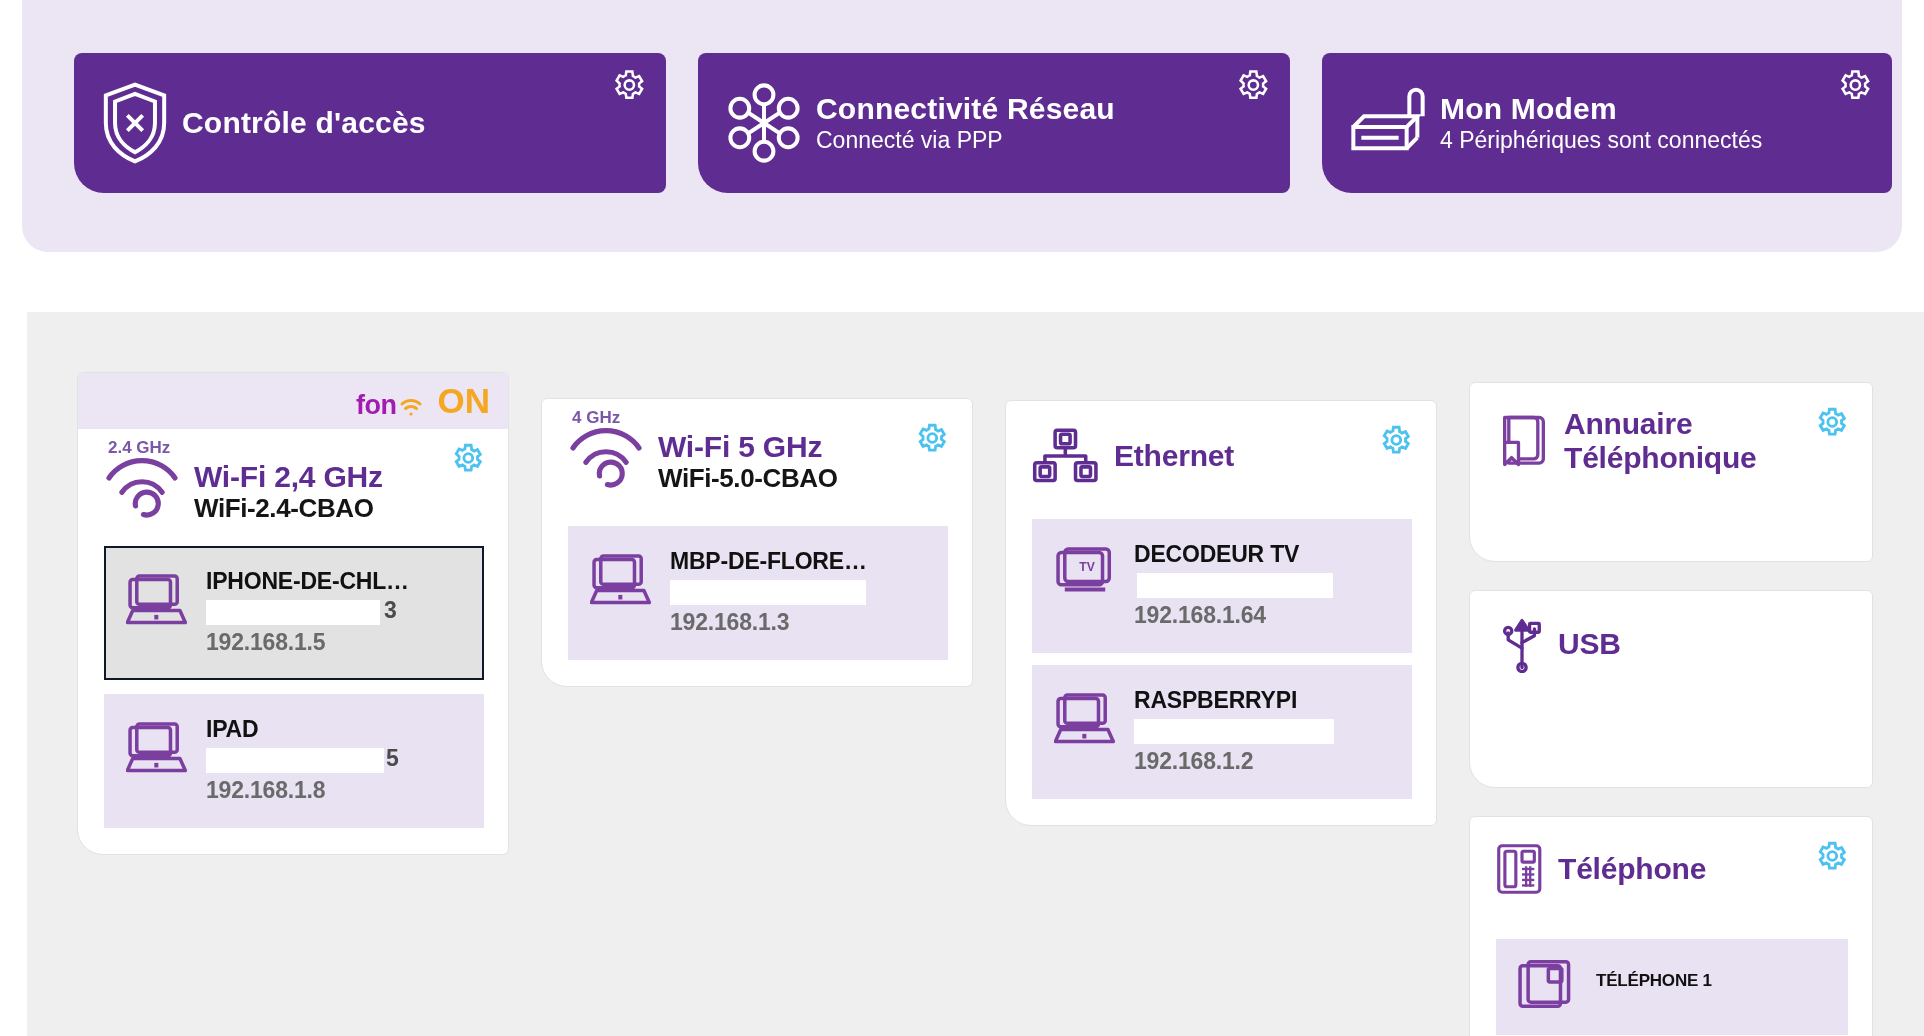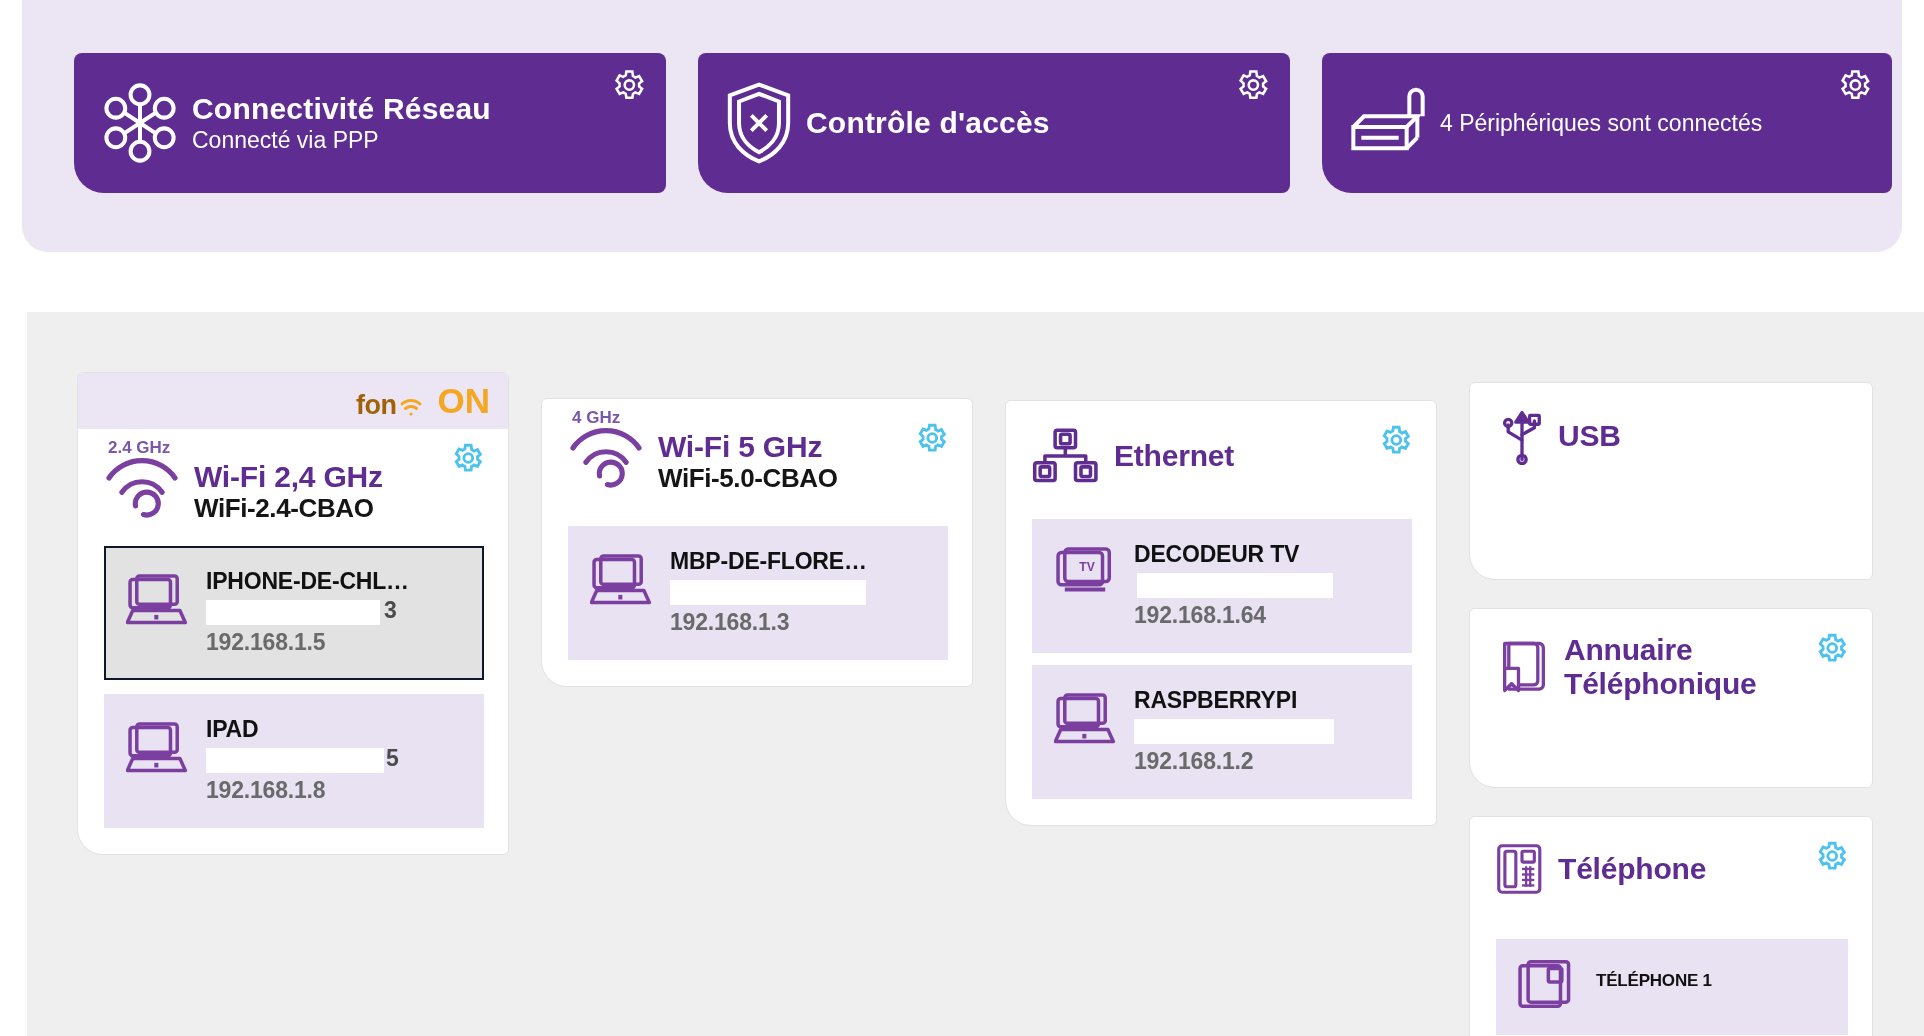--- a/index.html
+++ b/index.html
@@ -65,21 +65,21 @@
 
   
   .fon-bar {
     background: #ece6f4;
     height: 56px;
     border-radius: 5px 5px 0 0;
     display: flex; align-items: center; justify-content: flex-end;
     padding-right: 18px;
   }
   .fon-logo { display:flex; align-items:flex-end; gap:1px; }
-  .fon-word { font-size: 27px; font-weight: bold; color: #a16207; letter-spacing: -0.5px; }
+  .fon-word { font-size: 27px; font-weight: bold; color: #a21caf; letter-spacing: -0.5px; }
   .fon-on { font-size: 35px; font-weight: bold; color: #f5a623; letter-spacing: 0px; margin-left: 12px; }
 
   .card-head {
     display: flex; align-items: flex-start;
     padding: 26px 24px 0 26px;
     position: relative;
   }
   .card-head .ico { flex: 0 0 auto; margin-right: 14px; position: relative; }
   .band-label {
     position: absolute; top: -17px; left: 4px;
@@ -124,20 +124,40 @@
 
   svg { display: block; }
 </style>
 </head>
 <body>
 
 <div class="page">
 
   <div class="header-strip">
     <div class="header-cards">
+
+      <div class="hcard c2 centered">
+        <div class="hcard-icon">
+          <svg width="76" height="86" viewBox="0 0 48 56" fill="none" stroke="#ffffff" stroke-width="2.6">
+            <path d="M24 3 L43 10 V28 C43 41 34 49 24 53 C14 49 5 41 5 28 V10 Z"></path>
+            <path d="M24 9 L37 14 V28 C37 38 30 44 24 47 C18 44 11 38 11 28 V14 Z"></path>
+            <line x1="19" y1="23" x2="29" y2="33"></line>
+              <line x1="29" y1="23" x2="19" y2="33"></line>
+          </svg>
+        </div>
+        <div class="hcard-text">
+          <div class="hcard-title">Contrôle d'accès</div>
+        </div>
+        <div class="gear-btn">
+          <svg width="36" height="36" viewBox="0 0 24 24" fill="none" stroke="#ffffff" stroke-width="1.7">
+            <path d="M19.4 13a7.6 7.6 0 0 0 0-2l2-1.5-2-3.4-2.4 1a7.6 7.6 0 0 0-1.7-1L14.9 3h-4l-.4 2.6a7.6 7.6 0 0 0-1.7 1l-2.4-1-2 3.4L6.4 11a7.6 7.6 0 0 0 0 2l-2 1.5 2 3.4 2.4-1a7.6 7.6 0 0 0 1.7 1l.4 2.6h4l.4-2.6a7.6 7.6 0 0 0 1.7-1l2.4 1 2-3.4z"></path>
+            <circle cx="12.9" cy="12" r="3.1"></circle>
+          </svg>
+        </div>
+      </div>
 
       <div class="hcard c1">
         <div class="hcard-icon">
           <svg width="86" height="86" viewBox="0 0 64 64" fill="none" stroke="#ffffff" stroke-width="3">
             <circle cx="32" cy="11" r="7"></circle>
               <circle cx="32" cy="53" r="7"></circle>
             <circle cx="14" cy="21" r="7"></circle>
               <circle cx="50" cy="21" r="7"></circle>
             <circle cx="14" cy="43" r="7"></circle>
               <circle cx="50" cy="43" r="7"></circle>
@@ -154,52 +174,33 @@
           <div class="hcard-sub">Connecté via PPP</div>
         </div>
         <div class="gear-btn">
           <svg width="36" height="36" viewBox="0 0 24 24" fill="none" stroke="#ffffff" stroke-width="1.7">
             <path d="M19.4 13a7.6 7.6 0 0 0 0-2l2-1.5-2-3.4-2.4 1a7.6 7.6 0 0 0-1.7-1L14.9 3h-4l-.4 2.6a7.6 7.6 0 0 0-1.7 1l-2.4-1-2 3.4L6.4 11a7.6 7.6 0 0 0 0 2l-2 1.5 2 3.4 2.4-1a7.6 7.6 0 0 0 1.7 1l.4 2.6h4l.4-2.6a7.6 7.6 0 0 0 1.7-1l2.4 1 2-3.4z"></path>
             <circle cx="12.9" cy="12" r="3.1"></circle>
           </svg>
         </div>
       </div>
 
-      <div class="hcard c2 centered">
-        <div class="hcard-icon">
-          <svg width="76" height="86" viewBox="0 0 48 56" fill="none" stroke="#ffffff" stroke-width="2.6">
-            <path d="M24 3 L43 10 V28 C43 41 34 49 24 53 C14 49 5 41 5 28 V10 Z"></path>
-            <path d="M24 9 L37 14 V28 C37 38 30 44 24 47 C18 44 11 38 11 28 V14 Z"></path>
-            <line x1="19" y1="23" x2="29" y2="33"></line>
-              <line x1="29" y1="23" x2="19" y2="33"></line>
-          </svg>
-        </div>
-        <div class="hcard-text">
-          <div class="hcard-title">Contrôle d'accès</div>
-        </div>
-        <div class="gear-btn">
-          <svg width="36" height="36" viewBox="0 0 24 24" fill="none" stroke="#ffffff" stroke-width="1.7">
-            <path d="M19.4 13a7.6 7.6 0 0 0 0-2l2-1.5-2-3.4-2.4 1a7.6 7.6 0 0 0-1.7-1L14.9 3h-4l-.4 2.6a7.6 7.6 0 0 0-1.7 1l-2.4-1-2 3.4L6.4 11a7.6 7.6 0 0 0 0 2l-2 1.5 2 3.4 2.4-1a7.6 7.6 0 0 0 1.7 1l.4 2.6h4l.4-2.6a7.6 7.6 0 0 0 1.7-1l2.4 1 2-3.4z"></path>
-            <circle cx="12.9" cy="12" r="3.1"></circle>
-          </svg>
-        </div>
-      </div>
-
       <div class="hcard c3">
         <div class="hcard-icon">
           <svg width="86" height="72" viewBox="0 0 64 54" fill="none" stroke="#ffffff" stroke-width="3">
             <path d="M6 30 L46 30 L46 46 L6 46 Z"></path>
             <path d="M6 30 L14 22 L54 22 L46 30"></path>
             <line x1="54" y1="22" x2="54" y2="38"></line>
               <line x1="46" y1="46" x2="54" y2="38"></line>
             <path d="M48 22 L48 7 a5 5 0 0 1 10 0 L58 22"></path>
             <line x1="12" y1="38" x2="40" y2="38"></line>
           </svg>
         </div>
         <div class="hcard-text">
+          <div class="hcard-title">Mon Modem</div>
           <div class="hcard-sub">4 Périphériques sont connectés</div>
         </div>
         <div class="gear-btn">
           <svg width="36" height="36" viewBox="0 0 24 24" fill="none" stroke="#ffffff" stroke-width="1.7">
             <path d="M19.4 13a7.6 7.6 0 0 0 0-2l2-1.5-2-3.4-2.4 1a7.6 7.6 0 0 0-1.7-1L14.9 3h-4l-.4 2.6a7.6 7.6 0 0 0-1.7 1l-2.4-1-2 3.4L6.4 11a7.6 7.6 0 0 0 0 2l-2 1.5 2 3.4 2.4-1a7.6 7.6 0 0 0 1.7 1l.4 2.6h4l.4-2.6a7.6 7.6 0 0 0 1.7-1l2.4 1 2-3.4z"></path>
             <circle cx="12.9" cy="12" r="3.1"></circle>
           </svg>
         </div>
       </div>
 
@@ -394,60 +395,60 @@
                 </div>
                 <div class="dev-ip">192.168.1.2</div>
               </div>
             </div>
           </div>
         </div>
       </div>
 
       <div class="col right">
 
+        <div class="card annu">
+          <div class="card-head" style="align-items:center;padding-top:24px;">
+            <div class="ico" style="margin-right:12px;">
+              <svg width="56" height="58" viewBox="0 0 40 42" fill="none" stroke="#7b3fa0" stroke-width="2.4" stroke-linejoin="round">
+                <path d="M9 4 H31 a3 3 0 0 1 3 3 V34 a3 3 0 0 1 -3 3 H9 Z"></path>
+                <path d="M6 4 H27 a3 3 0 0 1 3 3 V31 a3 3 0 0 1 -3 3 H6 Z"></path>
+                <path d="M6 22 L6 38 L11 33 L16 38 L16 22 Z" fill="#ffffff"></path>
+              </svg>
+            </div>
+            <div class="card-titles" style="padding-top:0;">
+              <div class="card-title two">Annuaire</div>
+              <div class="card-title two">Téléphonique</div>
+            </div>
+          </div>
+          <div class="gear-btn">
+            <svg width="34" height="34" viewBox="0 0 24 24" fill="none" stroke="#4cc2ef" stroke-width="2">
+              <path d="M19.4 13a7.6 7.6 0 0 0 0-2l2-1.5-2-3.4-2.4 1a7.6 7.6 0 0 0-1.7-1L14.9 3h-4l-.4 2.6a7.6 7.6 0 0 0-1.7 1l-2.4-1-2 3.4L6.4 11a7.6 7.6 0 0 0 0 2l-2 1.5 2 3.4 2.4-1a7.6 7.6 0 0 0 1.7 1l.4 2.6h4l.4-2.6a7.6 7.6 0 0 0 1.7-1l2.4 1 2-3.4z"></path>
+              <circle cx="12.9" cy="12" r="3.1"></circle>
+            </svg>
+          </div>
+        </div>
+
         <div class="card usb">
           <div class="card-head" style="align-items:center;padding-top:24px;">
             <div class="ico" style="margin-right:10px;">
               <svg width="52" height="58" viewBox="0 0 36 42" fill="none" stroke="#5f2c91" stroke-width="2.4" stroke-linejoin="round" stroke-linecap="round">
                 <path d="M18 38 L18 7"></path>
                 <path d="M13.5 11 L18 4 L22.5 11 Z" fill="#5f2c91"></path>
                 <circle cx="18" cy="38" r="3"></circle>
                 <path d="M18 24 L8 18 L8 13"></path>
                 <circle cx="8" cy="11.5" r="2.6"></circle>
                 <path d="M18 20 L27 15 L27 10"></path>
                 <rect x="23.5" y="6" width="7" height="6.5" rx="0.6"></rect>
               </svg>
             </div>
             <div class="card-titles" style="padding-top:0;">
               <div class="card-title">USB</div>
             </div>
           </div>
           <div class="card-empty-body"></div>
-        </div>
-
-        <div class="card annu">
-          <div class="card-head" style="align-items:center;padding-top:24px;">
-            <div class="ico" style="margin-right:12px;">
-              <svg width="56" height="58" viewBox="0 0 40 42" fill="none" stroke="#7b3fa0" stroke-width="2.4" stroke-linejoin="round">
-                <path d="M9 4 H31 a3 3 0 0 1 3 3 V34 a3 3 0 0 1 -3 3 H9 Z"></path>
-                <path d="M6 4 H27 a3 3 0 0 1 3 3 V31 a3 3 0 0 1 -3 3 H6 Z"></path>
-                <path d="M6 22 L6 38 L11 33 L16 38 L16 22 Z" fill="#ffffff"></path>
-              </svg>
-            </div>
-            <div class="card-titles" style="padding-top:0;">
-              <div class="card-title two">Annuaire</div>
-              <div class="card-title two">Téléphonique</div>
-            </div>
-          </div>
-          <div class="gear-btn">
-            <svg width="34" height="34" viewBox="0 0 24 24" fill="none" stroke="#4cc2ef" stroke-width="2">
-              <path d="M19.4 13a7.6 7.6 0 0 0 0-2l2-1.5-2-3.4-2.4 1a7.6 7.6 0 0 0-1.7-1L14.9 3h-4l-.4 2.6a7.6 7.6 0 0 0-1.7 1l-2.4-1-2 3.4L6.4 11a7.6 7.6 0 0 0 0 2l-2 1.5 2 3.4 2.4-1a7.6 7.6 0 0 0 1.7 1l.4 2.6h4l.4-2.6a7.6 7.6 0 0 0 1.7-1l2.4 1 2-3.4z"></path>
-              <circle cx="12.9" cy="12" r="3.1"></circle>
-            </svg>
-          </div>
         </div>
 
         <div class="card tel">
           <div class="card-head" style="align-items:center;padding-top:24px;">
             <div class="ico" style="margin-right:10px;">
               <svg width="52" height="56" viewBox="0 0 38 40" fill="none" stroke="#7b3fa0" stroke-width="2.3" stroke-linejoin="round">
                 <rect x="2" y="3" width="30" height="34" rx="2.5"></rect>
                 <rect x="6.5" y="7" width="8" height="26" rx="1.5"></rect>
                 <rect x="19" y="7" width="9" height="8" rx="1"></rect>
                 <g stroke-width="1.7">

